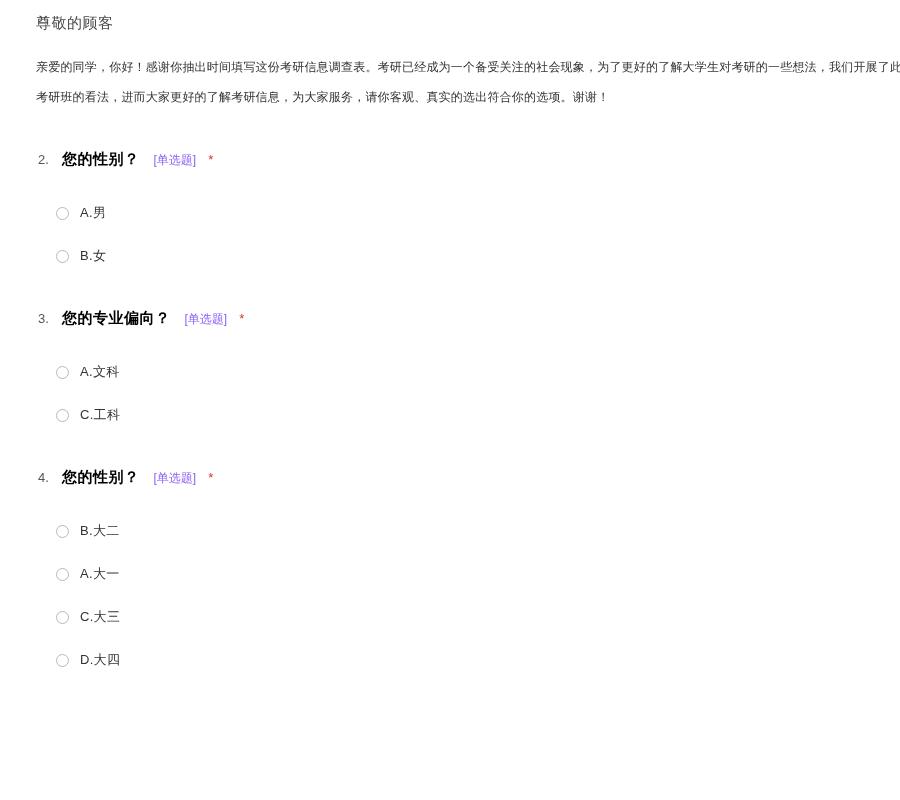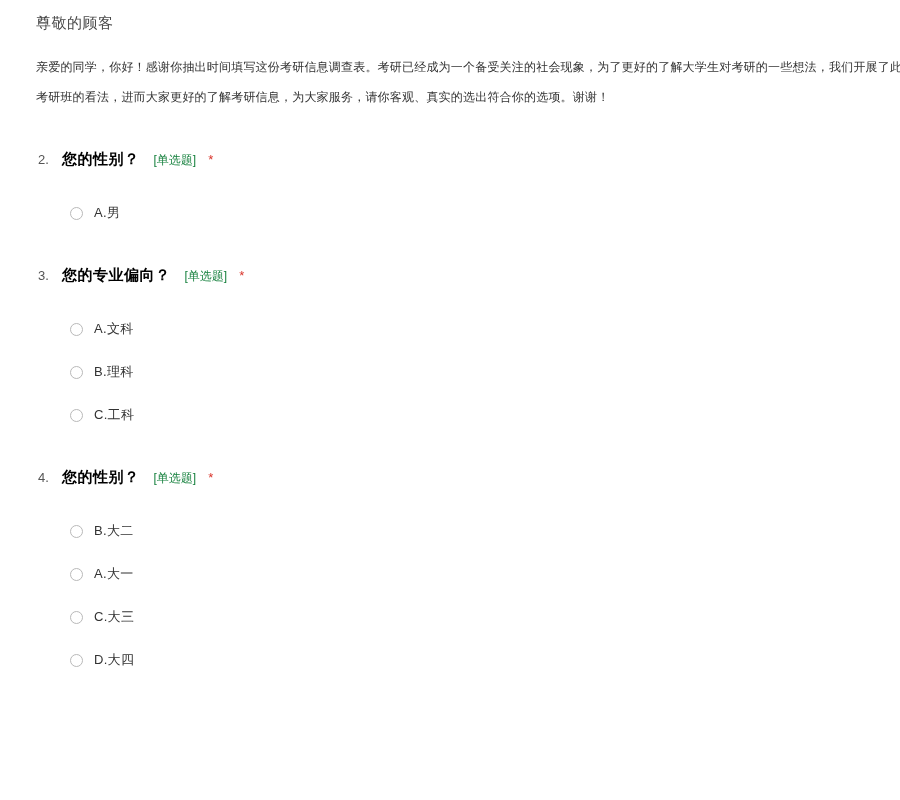--- a/index.html
+++ b/index.html
@@ -70,32 +70,32 @@
   }
   .q-title {
     font-size: 15px;
     font-weight: bold;
     color: #000000;
     letter-spacing: 0.5px;
     white-space: nowrap;
   }
   .q-type {
     font-size: 12px;
-    color: #15803d;
+    color: #8b5cf6;
     margin-left: 14px;
     white-space: nowrap;
   }
   .q-required {
     color: #d9342b;
     font-size: 13px;
     margin-left: 12px;
   }
   .options {
     margin-top: 22px;
-    padding-left: 70px;
+    padding-left: 56px;
   }
   .option {
     display: flex;
     align-items: center;
     height: 22px;
     margin-bottom: 21px;
   }
   .radio {
     width: 13px;
     height: 13px;
@@ -132,38 +132,38 @@
         <span class="q-num">2.</span>
         <span class="q-title">您的性别？</span>
         <span class="q-type">[单选题]</span>
         <span class="q-required">*</span>
       </div>
       <div class="options">
         <div class="option">
           <span class="radio"></span>
           <span class="opt-label">A.男</span>
         </div>
+        <div class="option">
+          <span class="radio"></span>
+          <span class="opt-label">B.女</span>
+        </div>
       </div>
     </div>
 
     <div class="question">
       <div class="q-head">
         <span class="q-num">3.</span>
         <span class="q-title">您的专业偏向？</span>
         <span class="q-type">[单选题]</span>
         <span class="q-required">*</span>
       </div>
       <div class="options">
         <div class="option">
           <span class="radio"></span>
           <span class="opt-label">A.文科</span>
-        </div>
-        <div class="option">
-          <span class="radio"></span>
-          <span class="opt-label">B.理科</span>
         </div>
         <div class="option">
           <span class="radio"></span>
           <span class="opt-label">C.工科</span>
         </div>
       </div>
     </div>
 
     <div class="question">
       <div class="q-head">

